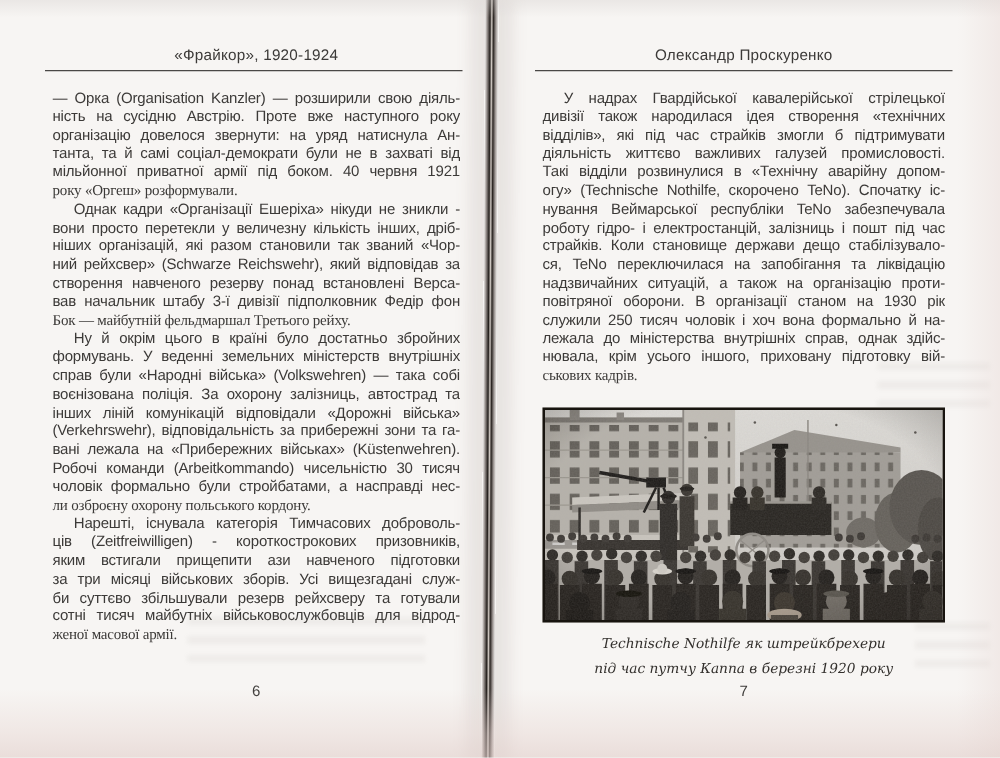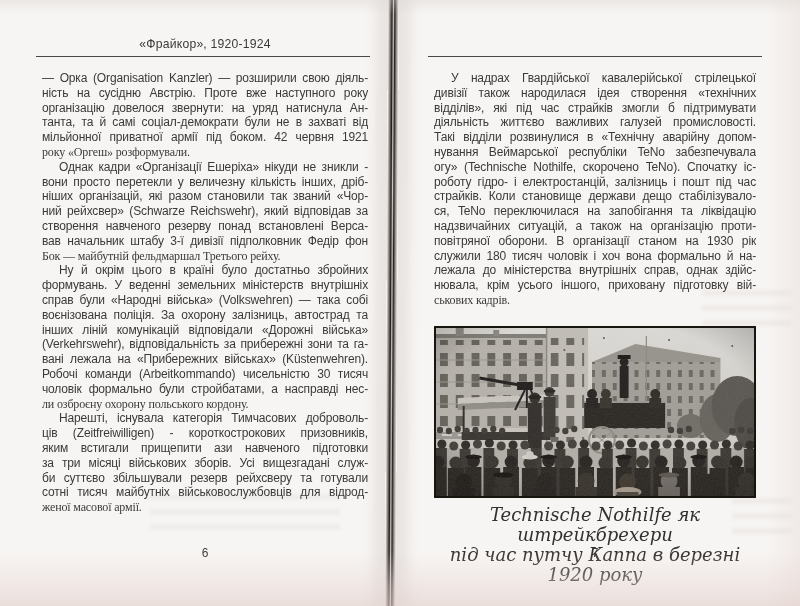--- a/index.html
+++ b/index.html
@@ -39,21 +39,21 @@
     letter-spacing:-0.15px;color:var(--text);
     text-align:justify;text-align-last:justify;}
   .line.end{text-align:left;text-align-last:left;font-family:Liberation Serif, serif;}
   .line.indent{padding-left:17px;}
 
   .photo-frame{position:absolute;left:32px;top:326px;width:318px;height:168px;
     border:2px solid var(--photo-border);background:#d8d5d0;}
   .photo-frame svg{display:block;}
 
   .caption{position:absolute;left:32px;top:505px;width:322px;text-align:center;
-    font-family:"DejaVu Serif",serif;font-style:italic;font-size:18px;
+    font-family:"DejaVu Serif",serif;font-style:italic;font-size:11px;
     line-height:20px;color:var(--caption);}
 
   .pagenum{position:absolute;top:546px;font-size:12px;color:var(--text);text-align:center;}
   .page-left .pagenum{left:42px;width:326px;}
   .page-right .pagenum{left:32px;width:322px;}
 
   
   .gutter{position:absolute;left:388px;top:-2px;width:11px;height:612px;
     transform:rotate(.3deg);transform-origin:top center;
     background:linear-gradient(90deg,rgba(120,100,95,0) 0%,rgba(70,58,54,.55) 18%,
@@ -71,21 +71,21 @@
 
   <div class="page page-left">
     <div class="page-header">«Фрайкор», 1920-1924</div>
     <div class="rule"></div>
     <div class="text-col">
         <div class="para">
           <div class="line">— Орка (Organisation Kanzler) — розширили свою діяль-</div>
           <div class="line">ність на сусідню Австрію. Проте вже наступного року</div>
           <div class="line">організацію довелося звернути: на уряд натиснула Ан-</div>
           <div class="line">танта, та й самі соціал-демократи були не в захваті від</div>
-          <div class="line">мільйонної приватної армії під боком. 42 червня 1921</div>
+          <div class="line">мільйонної приватної армії під боком. 40 червня 1921</div>
           <div class="line end">року «Оргеш» розформували.</div>
         </div>
         <div class="para">
           <div class="line indent">Однак кадри «Організації Ешеріха» нікуди не зникли -</div>
           <div class="line">вони просто перетекли у величезну кількість інших, дріб-</div>
           <div class="line">ніших організацій, які разом становили так званий «Чор-</div>
           <div class="line">ний рейхсвер» (Schwarze Reichswehr), який відповідав за</div>
           <div class="line">створення навченого резерву понад встановлені Верса-</div>
           <div class="line">вав начальник штабу 3-ї дивізії підполковник Федір фон</div>
           <div class="line end">Бок — майбутній фельдмаршал Третього рейху.</div>
@@ -110,36 +110,37 @@
           <div class="line">би суттєво збільшували резерв рейхсверу та готували</div>
           <div class="line">сотні тисяч майбутніх військовослужбовців для відрод-</div>
           <div class="line end">женої масової армії.</div>
         </div>
       </div>
     <div class="pagenum">6</div>
     <div class="ghost" style="left:150px;top:494px;width:190px;height:42px;"></div>
   </div>
 
   <div class="page page-right">
+    <div class="page-header">Олександр Проскуренко</div>
     <div class="rule"></div>
     <div class="text-col">
         <div class="para">
           <div class="line indent">У надрах Гвардійської кавалерійської стрілецької</div>
           <div class="line">дивізії також народилася ідея створення «технічних</div>
           <div class="line">відділів», які під час страйків змогли б підтримувати</div>
           <div class="line">діяльність життєво важливих галузей промисловості.</div>
           <div class="line">Такі відділи розвинулися в «Технічну аварійну допом-</div>
+          <div class="line">огу» (Technische Nothilfe, скорочено TeNo). Спочатку іс-</div>
           <div class="line">нування Веймарської республіки TeNo забезпечувала</div>
-          <div class="line">огу» (Technische Nothilfe, скорочено TeNo). Спочатку іс-</div>
           <div class="line">роботу гідро- і електростанцій, залізниць і пошт під час</div>
           <div class="line">страйків. Коли становище держави дещо стабілізувало-</div>
           <div class="line">ся, TeNo переключилася на запобігання та ліквідацію</div>
           <div class="line">надзвичайних ситуацій, а також на організацію проти-</div>
           <div class="line">повітряної оборони. В організації станом на 1930 рік</div>
-          <div class="line">служили 180 тисяч чоловік і хоч вона формально й на-</div>
+          <div class="line">служили 250 тисяч чоловік і хоч вона формально й на-</div>
           <div class="line">лежала до міністерства внутрішніх справ, однак здійс-</div>
           <div class="line">нювала, крім усього іншого, приховану підготовку вій-</div>
           <div class="line end">ськових кадрів.</div>
         </div>
       </div>
 
     <div class="photo-frame">
       <svg viewBox="0 0 322 168" width="318" height="168" preserveAspectRatio="none" role="img">
         <defs>
           <linearGradient id="sky" x1="0" y1="0" x2="0" y2="1">

